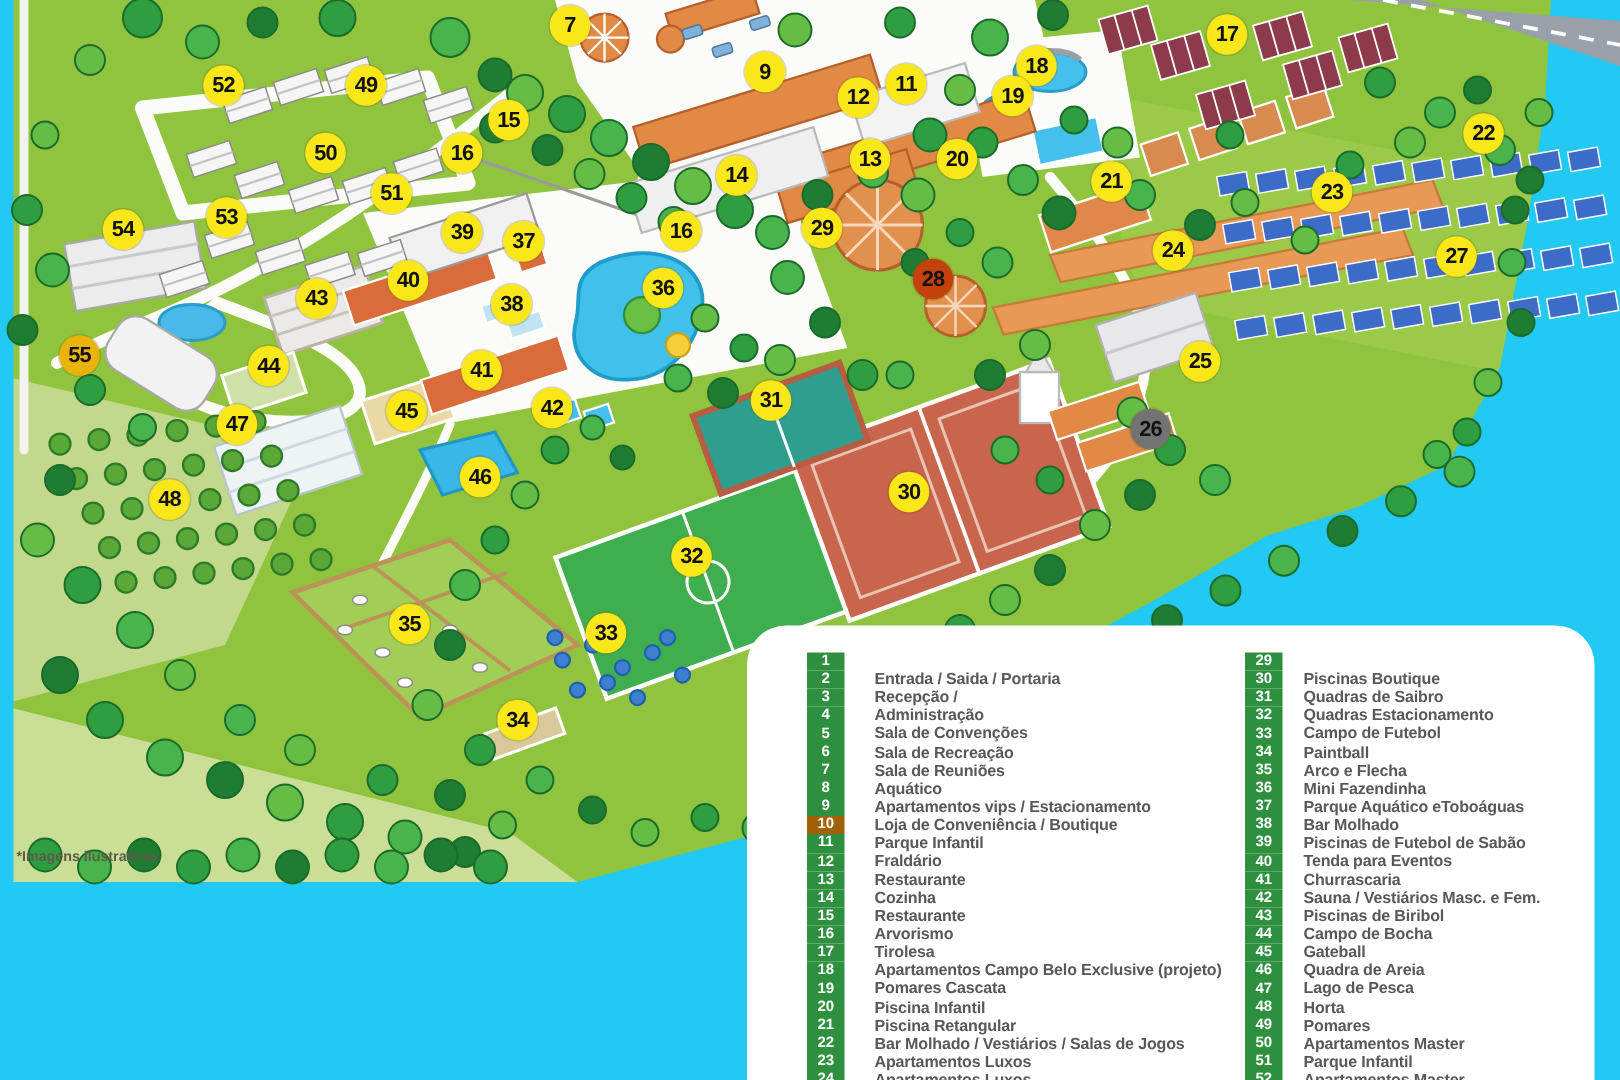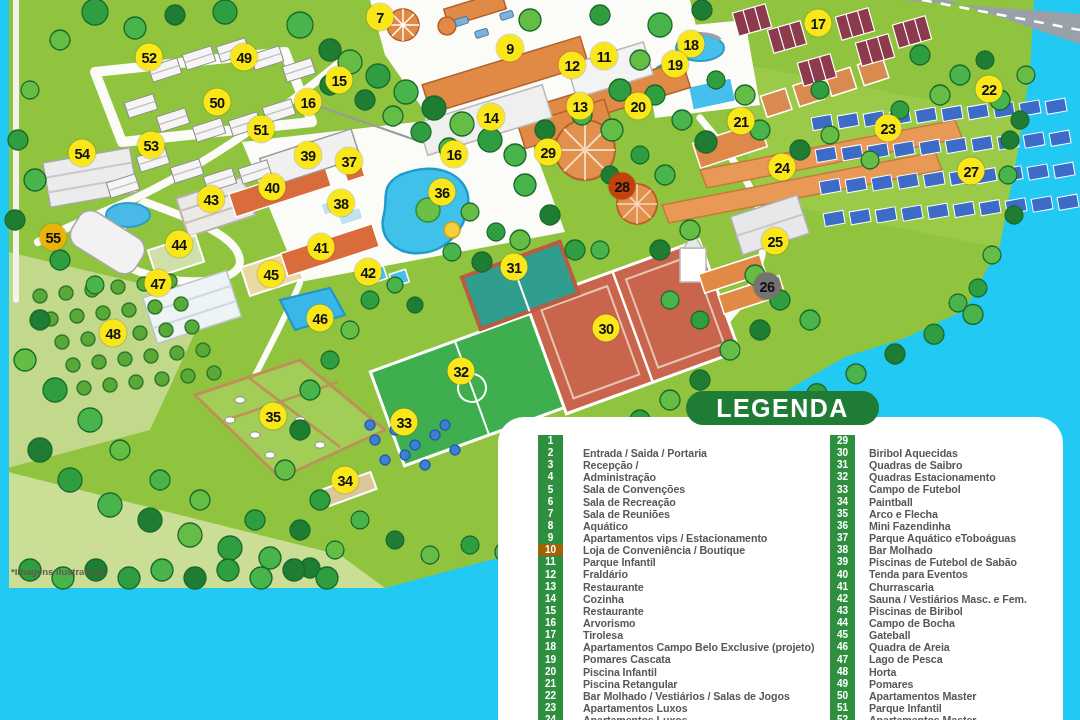--- a/index.html
+++ b/index.html
@@ -567,21 +567,21 @@
       <div class="marker" style="left: 308px; top: 102px; background: rgb(249, 231, 26);">16</div>
       <div class="marker" style="left: 454px; top: 154px; background: rgb(249, 231, 26);">16</div>
       <div class="marker" style="left: 818px; top: 23px; background: rgb(249, 231, 26);">17</div>
       <div class="marker" style="left: 691px; top: 44px; background: rgb(249, 231, 26);">18</div>
       <div class="marker" style="left: 675px; top: 64px; background: rgb(249, 231, 26);">19</div>
       <div class="marker" style="left: 638px; top: 106px; background: rgb(249, 231, 26);">20</div>
       <div class="marker" style="left: 741px; top: 121px; background: rgb(249, 231, 26);">21</div>
       <div class="marker" style="left: 989px; top: 89px; background: rgb(249, 231, 26);">22</div>
       <div class="marker" style="left: 888px; top: 128px; background: rgb(249, 231, 26);">23</div>
       <div class="marker" style="left: 782px; top: 167px; background: rgb(249, 231, 26);">24</div>
-      <div class="marker" style="left: 775px; top: 241px; background: rgb(249, 231, 26);">25</div>
+      <div class="marker" style="left: 800px; top: 241px; background: rgb(249, 231, 26);">25</div>
       <div class="marker" style="left: 723px; top: 286px; background: #737373; margin-left: 44px;">26</div>
       <div class="marker" style="left: 971px; top: 171px; background: rgb(249, 231, 26);">27</div>
       <div class="marker" style="left: 622px; top: 186px; background: #c2410c;">28</div>
       <div class="marker" style="left: 548px; top: 152px; background: rgb(249, 231, 26);">29</div>
       <div class="marker" style="left: 606px; top: 328px; background: rgb(249, 231, 26);">30</div>
       <div class="marker" style="left: 514px; top: 267px; background: rgb(249, 231, 26);">31</div>
       <div class="marker" style="left: 461px; top: 371px; background: rgb(249, 231, 26);">32</div>
       <div class="marker" style="left: 404px; top: 422px; background: rgb(249, 231, 26);">33</div>
       <div class="marker" style="left: 345px; top: 480px; background: rgb(249, 231, 26);">34</div>
       <div class="marker" style="left: 273px; top: 416px; background: rgb(249, 231, 26);">35</div>
@@ -702,21 +702,21 @@
           <span class="lbl">Apartamentos Luxos</span>
         </div>
         <div class="legend-row">
           <span class="chip" style="background: rgb(46, 143, 63);">24</span>
           <span class="lbl">Apartamentos Luxos</span>
         </div>
       </div>
     <div class="legend-col col2">
         <div class="legend-row">
           <span class="chip" style="background: rgb(46, 143, 63);">29</span>
-          <span class="lbl">Biribol Aquecidas</span>
+          <span class="lbl">Piscinas Boutique</span>
         </div>
         <div class="legend-row">
           <span class="chip" style="background: rgb(46, 143, 63);">30</span>
           <span class="lbl">Quadras de Saibro</span>
         </div>
         <div class="legend-row">
           <span class="chip" style="background: rgb(46, 143, 63);">31</span>
           <span class="lbl">Quadras Estacionamento</span>
         </div>
         <div class="legend-row">
@@ -798,16 +798,15 @@
         <div class="legend-row">
           <span class="chip" style="background: rgb(46, 143, 63);">51</span>
           <span class="lbl">Apartamentos Master</span>
         </div>
         <div class="legend-row">
           <span class="chip" style="background: rgb(46, 143, 63);">52</span>
           <span class="lbl">Apartamentos Master</span>
         </div>
       </div>
   </div>
-  <div class="legend-pill" style="background: rgb(30, 124, 53);">LEGENDA</div>
 
   <div class="footnote">*Imagens ilustrativas</div>
 </div>
 
 </body></html>

